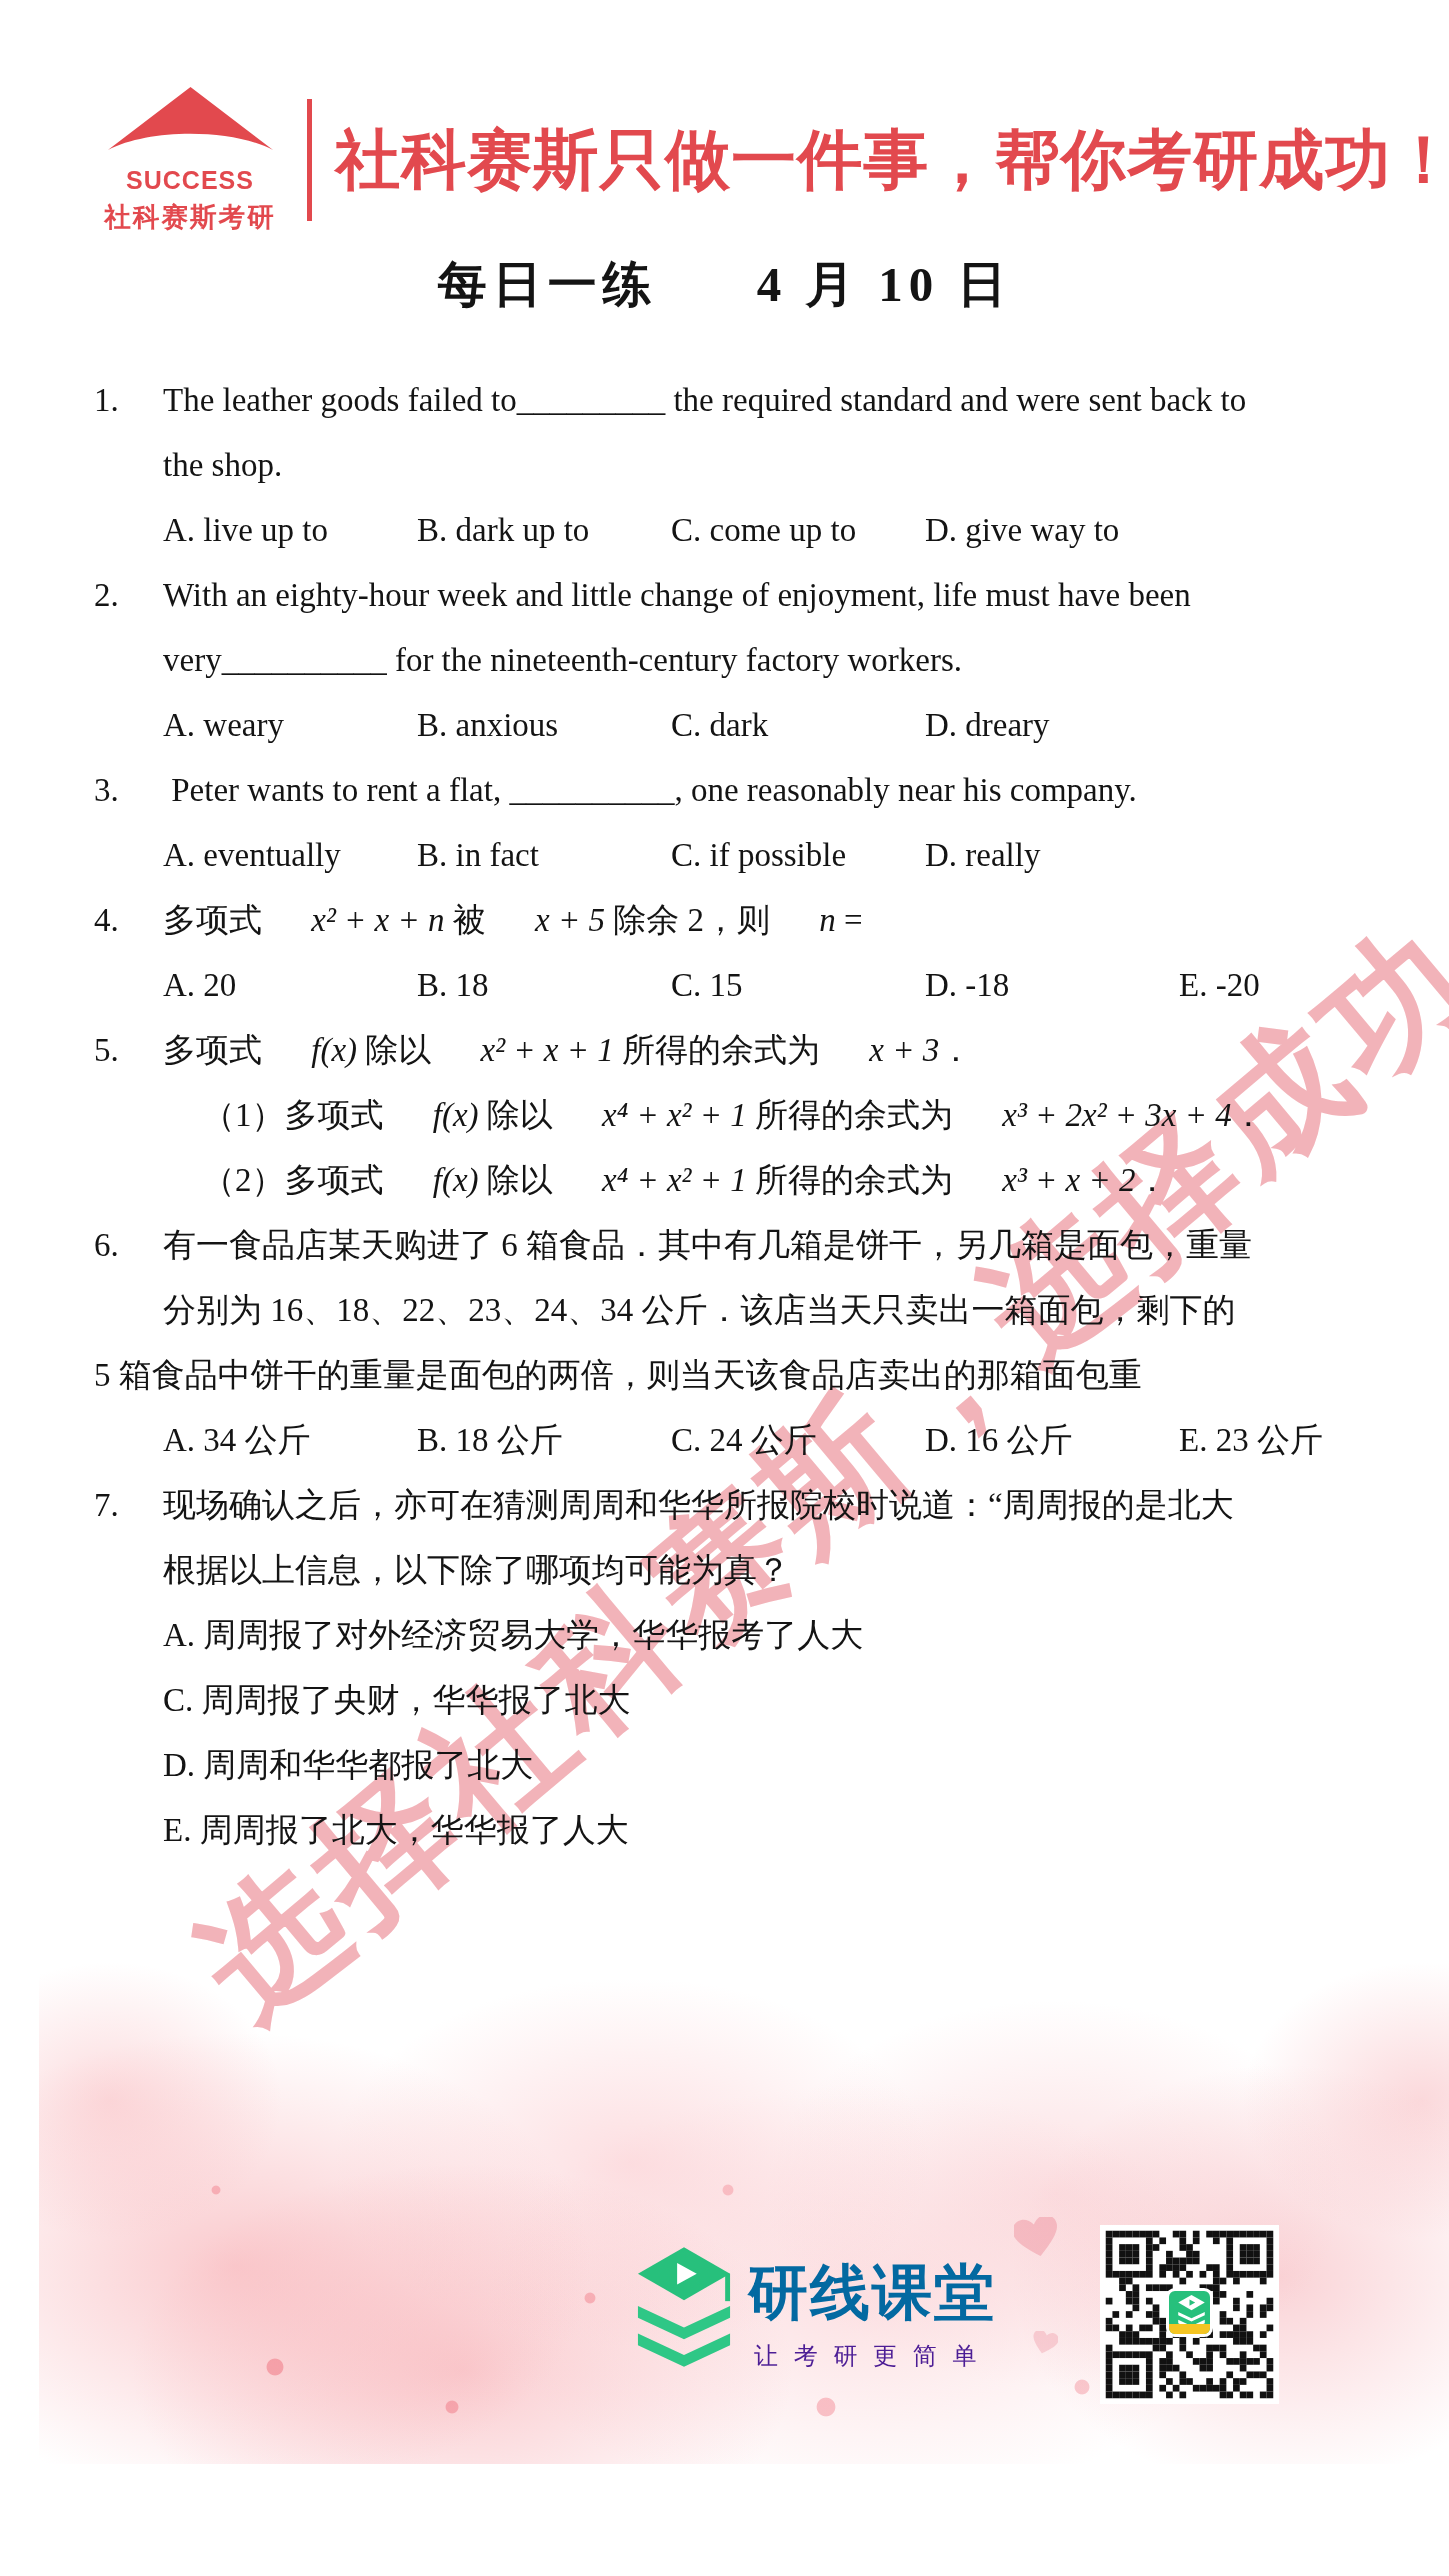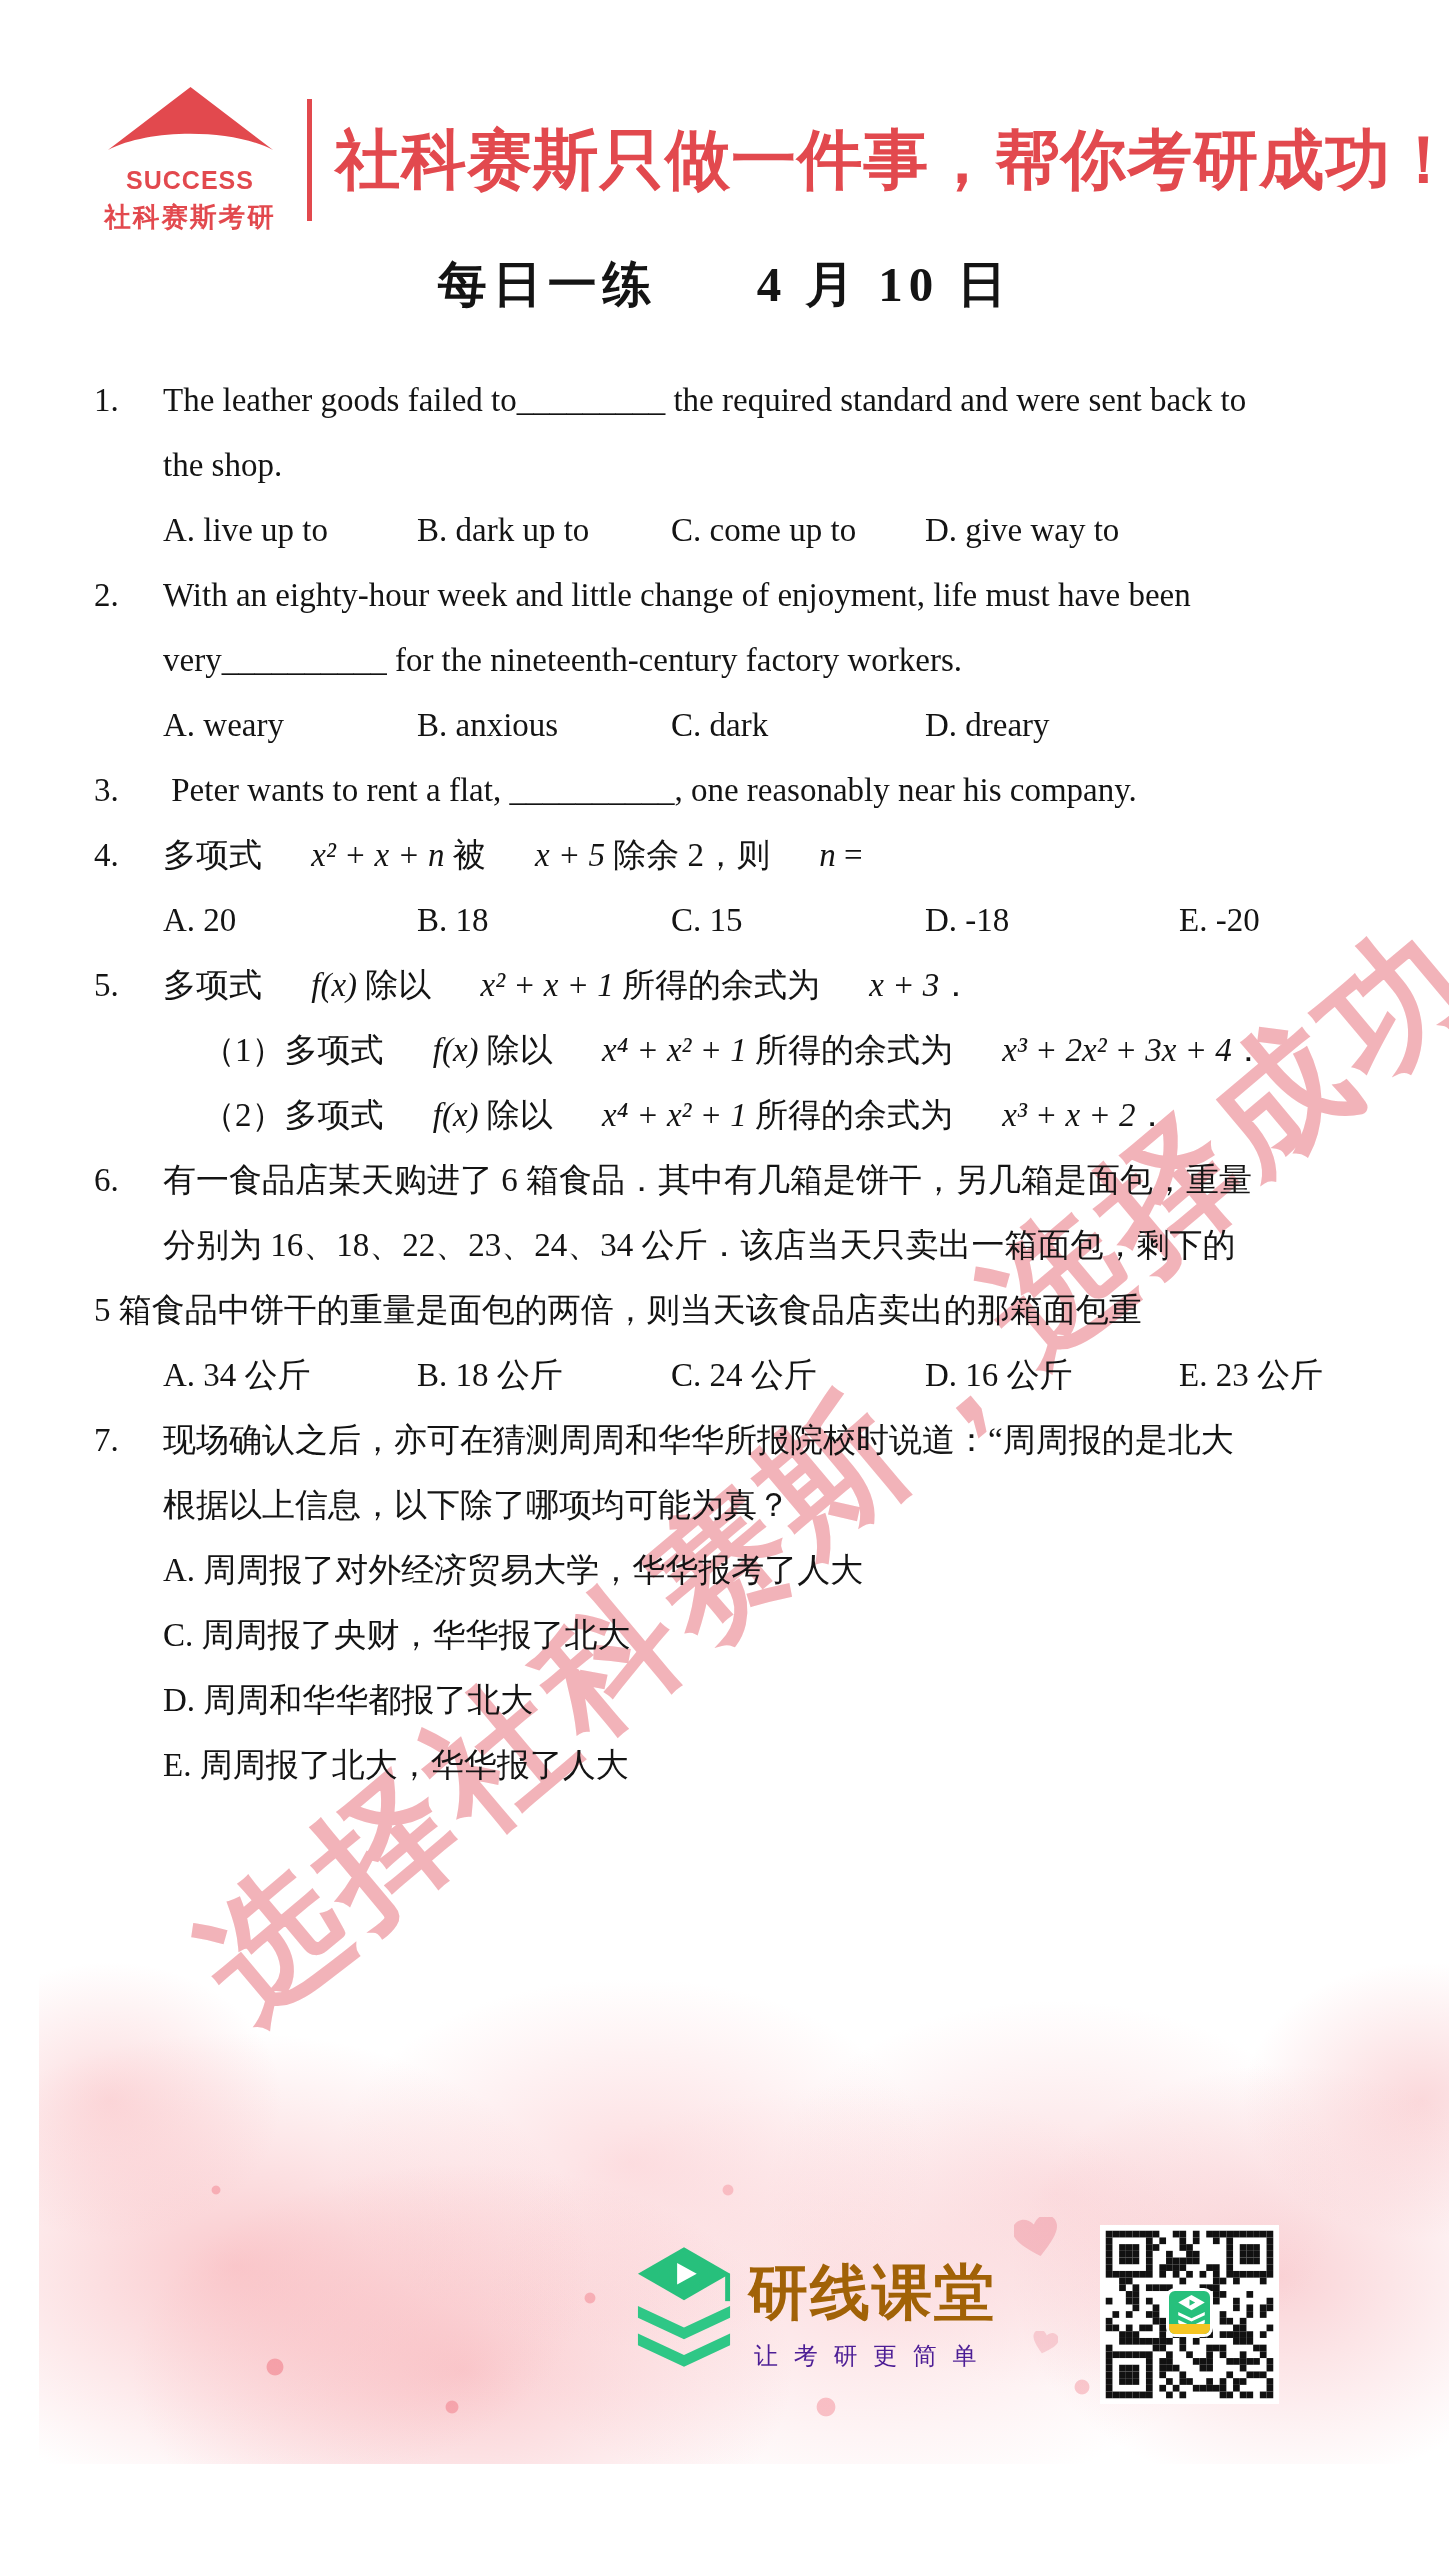--- a/index.html
+++ b/index.html
@@ -58,21 +58,21 @@
       radial-gradient(ellipse 413px 256px at 42% 42%, rgba(250,190,195,.5), transparent 72%),
       radial-gradient(ellipse 512px 295px at 58% 68%, rgba(250,200,204,.55), transparent 72%),
       radial-gradient(ellipse 413px 276px at 72% 48%, rgba(247,180,186,.42), transparent 70%),
       radial-gradient(ellipse 374px 295px at 88% 64%, rgba(243,150,158,.42), transparent 72%),
       radial-gradient(ellipse 256px 197px at 98% 30%, rgba(246,170,176,.45), transparent 70%);
   }
   
   .cap-icon{position:absolute;left:635px;top:2247px;z-index:3;}
   .f-brand{position:absolute;left:748px;top:2260px;z-index:3;
     font-family:"Liberation Sans",sans-serif;font-weight:bold;font-size:60px;line-height:65px;
-    color:#a16207;letter-spacing:2px;}
+    color:#0369a1;letter-spacing:2px;}
   .f-tagline{position:absolute;left:754px;top:2339px;z-index:3;
     font-family:"Liberation Sans",sans-serif;font-size:24px;line-height:33px;
     color:#4c1d95;letter-spacing:15.7px;}
   .qr{position:absolute;left:1100px;top:2225px;width:179px;height:179px;background:#fff;z-index:3;}
   .qr svg{display:block;}
   .qr-center{
     position:absolute;left:66px;top:63px;width:47px;height:49px;border-radius:8.9px;
     background:#27c07c;border:3px solid #fff;box-sizing:border-box;overflow:hidden;
   }
   .qr-center .strip{position:absolute;left:0;bottom:0;width:100%;height:9.8px;background:#f5c523;}
@@ -117,20 +117,21 @@
       <div class="q-body">
         <div class="line"><span>With an eighty-hour week and little change of enjoyment, life must have been</span></div>
         <div class="line"><span>very__________ for the nineteenth-century factory workers.</span></div>
         <div class="line opts"><span class="opt">A. weary</span><span class="opt">B. anxious</span><span class="opt">C. dark</span><span class="opt">D. dreary</span></div>
       </div>
     </div>
     <div class="q-row">
       <div class="q-num">3.</div>
       <div class="q-body">
         <div class="line"><span> Peter wants to rent a flat, __________, one reasonably near his company.</span></div>
+        <div class="line opts"><span class="opt">A. eventually</span><span class="opt">B. in fact</span><span class="opt">C. if possible</span><span class="opt">D. really</span></div>
       </div>
     </div>
     <div class="q-row">
       <div class="q-num">4.</div>
       <div class="q-body">
         <div class="line"><span>多项式 </span><span class="frm">x² + x + n</span><span> 被 </span><span class="frm">x + 5</span><span> 除余 2，则 </span><span class="frm">n</span><span> =</span></div>
         <div class="line opts"><span class="opt">A. 20</span><span class="opt">B. 18</span><span class="opt">C. 15</span><span class="opt">D. -18</span><span class="opt">E. -20</span></div>
       </div>
     </div>
     <div class="q-row">

